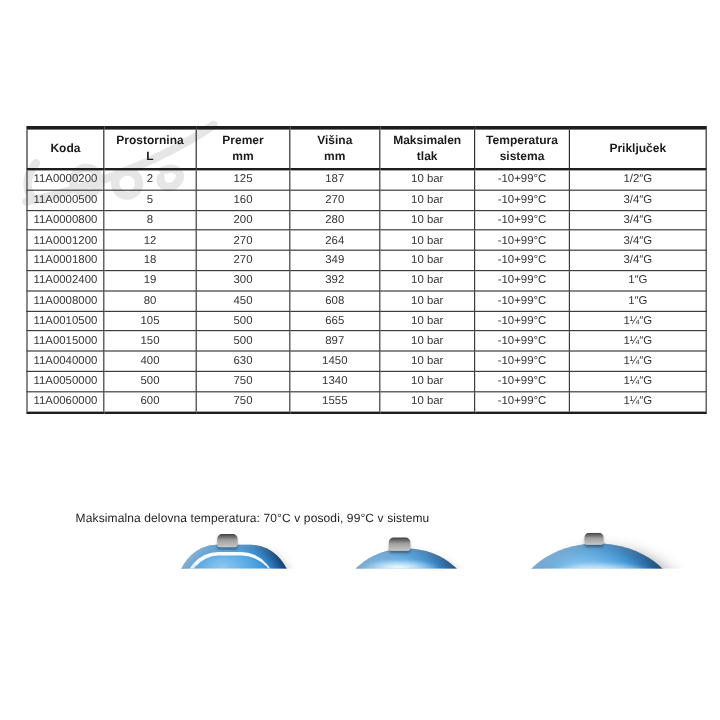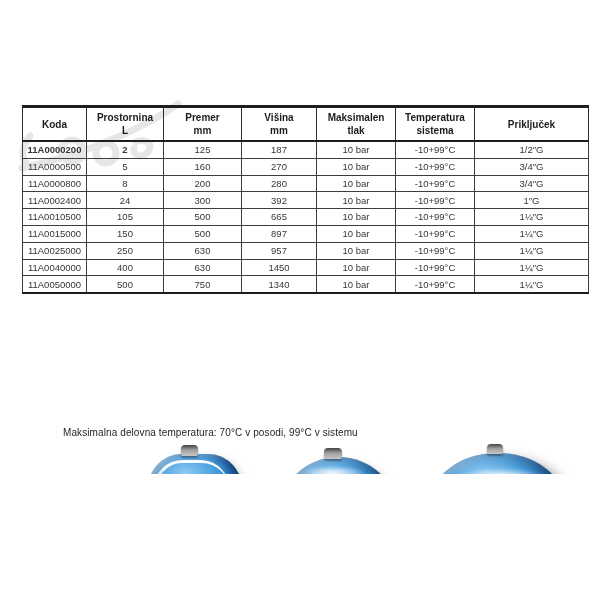--- a/index.html
+++ b/index.html
@@ -27,21 +27,21 @@
     border:1px solid #2e2e2e;border-top:3px solid #1e1e1e;border-bottom:2px solid #1e1e1e;
     font-size:10px;font-weight:bold;color:#1b1b1b;text-align:center;
     padding:3px 1px;line-height:1.3;
   }
   table.spec th .sub{display:block;font-weight:bold;}
   table.spec td{
     border:1px solid #3d3d3d;text-align:center;height:15.8px;padding:0 1px;
     line-height:1;color:#353535;
   }
   table.spec tbody tr:last-child td{border-bottom:2px solid #1e1e1e;}
-  td.faded{color:#9b9b9b;font-weight:bold;}
+  td.faded{color:#9b9b9b;}
 
   
   .note{
     position:absolute;left:35px;top:427px;width:560px;
     font-size:10px;color:#1f1f1f;letter-spacing:.1px;margin-left:28px;
   }
 
   
   .vessels{position:absolute;left:0;top:444px;width:600px;height:63px;overflow:hidden;}
   .vessel-body{
@@ -161,24 +161,51 @@
         <tr>
           <td>11A0000800</td>
           <td>8</td>
           <td>200</td>
           <td>280</td>
           <td>10 bar</td>
           <td>-10+99°C</td>
           <td>3/4″G</td>
         </tr>
         <tr>
+          <td>11A0001200</td>
+          <td>12</td>
+          <td>270</td>
+          <td>264</td>
+          <td>10 bar</td>
+          <td>-10+99°C</td>
+          <td>3/4″G</td>
+        </tr>
+        <tr>
+          <td>11A0001800</td>
+          <td>18</td>
+          <td>270</td>
+          <td>349</td>
+          <td>10 bar</td>
+          <td>-10+99°C</td>
+          <td>3/4″G</td>
+        </tr>
+        <tr>
           <td>11A0002400</td>
-          <td>24</td>
+          <td>19</td>
           <td>300</td>
           <td>392</td>
+          <td>10 bar</td>
+          <td>-10+99°C</td>
+          <td>1″G</td>
+        </tr>
+        <tr>
+          <td>11A0008000</td>
+          <td>80</td>
+          <td>450</td>
+          <td>608</td>
           <td>10 bar</td>
           <td>-10+99°C</td>
           <td>1″G</td>
         </tr>
         <tr>
           <td>11A0010500</td>
           <td>105</td>
           <td>500</td>
           <td>665</td>
           <td>10 bar</td>
@@ -188,42 +215,42 @@
         <tr>
           <td>11A0015000</td>
           <td>150</td>
           <td>500</td>
           <td>897</td>
           <td>10 bar</td>
           <td>-10+99°C</td>
           <td>1¼″G</td>
         </tr>
         <tr>
-          <td>11A0025000</td>
-          <td>250</td>
-          <td>630</td>
-          <td>957</td>
-          <td>10 bar</td>
-          <td>-10+99°C</td>
-          <td>1¼″G</td>
-        </tr>
-        <tr>
           <td>11A0040000</td>
           <td>400</td>
           <td>630</td>
           <td>1450</td>
           <td>10 bar</td>
           <td>-10+99°C</td>
           <td>1¼″G</td>
         </tr>
         <tr>
           <td>11A0050000</td>
           <td>500</td>
           <td>750</td>
           <td>1340</td>
+          <td>10 bar</td>
+          <td>-10+99°C</td>
+          <td>1¼″G</td>
+        </tr>
+        <tr>
+          <td>11A0060000</td>
+          <td>600</td>
+          <td>750</td>
+          <td>1555</td>
           <td>10 bar</td>
           <td>-10+99°C</td>
           <td>1¼″G</td>
         </tr>
       </tbody>
   </table>
 
   <div class="note">Maksimalna delovna temperatura: 70°C v posodi, 99°C v sistemu</div>
 
   <div class="vessels">

